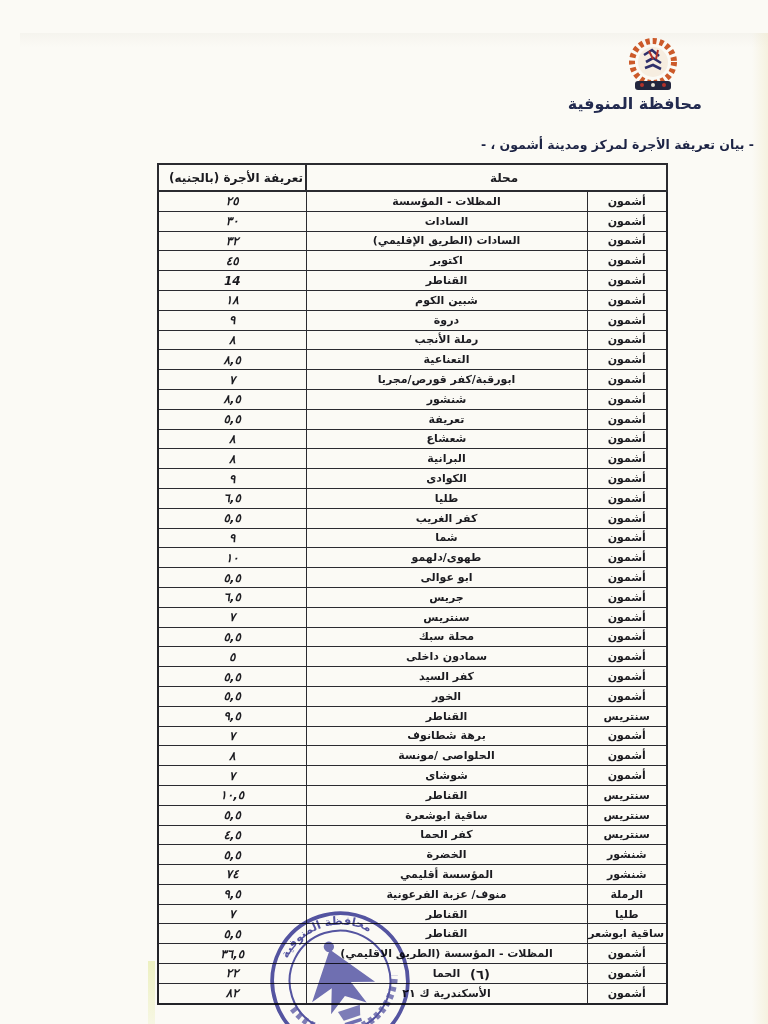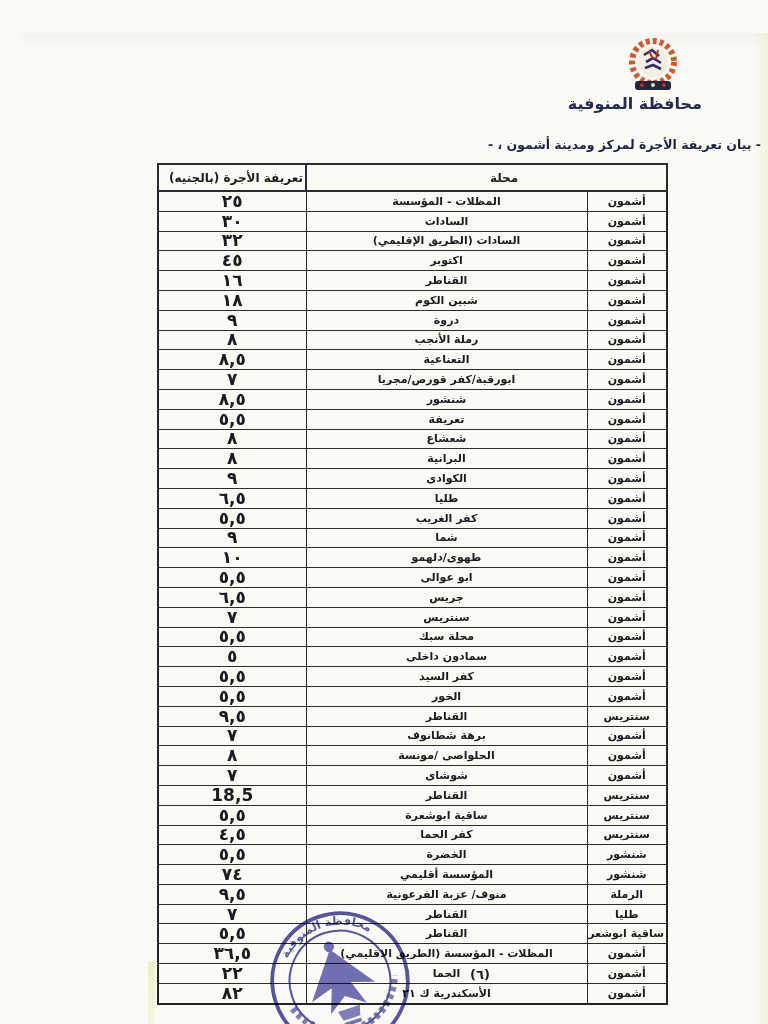--- a/index.html
+++ b/index.html
@@ -17,39 +17,39 @@
     background:linear-gradient(to top,#f1eac4,rgba(241,234,196,0));opacity:.6;}
   .tint-streak{position:absolute;left:128px;top:928px;width:7px;height:96px;
     background:linear-gradient(to bottom,rgba(226,233,150,.55),rgba(226,233,150,0));}
   .tint-top{position:absolute;top:0;left:0;width:100%;height:14px;
     background:linear-gradient(to bottom,#efede6,rgba(239,237,230,0));opacity:.5;}
 
   
   .logo{position:absolute;top:4px;left:598px;width:70px;height:58px;}
   .gov-title{position:absolute;top:61px;right:66px;font-size:16px;font-weight:bold;
     color:#232b50;letter-spacing:.5px;}
-  .subtitle{position:absolute;top:104px;right:7px;font-size:12.5px;font-weight:bold;
+  .subtitle{position:absolute;top:104px;right:14px;font-size:12.5px;font-weight:bold;
     color:#1c2344;}
 
   
   table.fare-table{
     position:absolute;top:130px;left:137px;width:509px;
     border-collapse:collapse;table-layout:fixed;
     direction:rtl;
   }
   .fare-table th,.fare-table td{
     border:1.6px solid #2b2b30;
     font-weight:bold;color:#1b1b20;
     text-align:center;vertical-align:middle;
     padding:0 2px;overflow:hidden;white-space:nowrap;
   }
   .fare-table th{height:25px;font-size:12px;border-width:2.2px;padding-left:37px;}
   .fare-table td{height:18.8px;font-size:11px;line-height:1;}
   .fare-table{border:2.4px solid #232328;}
-  td.fare-cell{font-size:17px;}
+  td.fare-cell{font-size:12px;font-style:italic;}
 
   
   .page-number{position:absolute;top:934px;left:460px;transform:translateX(-50%);
     font-size:13px;font-weight:bold;color:#1b1b20;}
 
   
   .stamp{position:absolute;left:248px;top:876px;width:144px;height:144px;
     transform:rotate(-18deg);mix-blend-mode:multiply;opacity:.88;}
 </style>
 </head>
@@ -105,21 +105,21 @@
       <td class="fare-cell">٣٢</td>
     </tr>
         <tr>
       <td class="origin-cell">أشمون</td>
       <td class="route-cell">اكتوبر</td>
       <td class="fare-cell">٤٥</td>
     </tr>
         <tr>
       <td class="origin-cell">أشمون</td>
       <td class="route-cell">القناطر</td>
-      <td class="fare-cell">١٦</td>
+      <td class="fare-cell">14</td>
     </tr>
         <tr>
       <td class="origin-cell">أشمون</td>
       <td class="route-cell">شبين الكوم</td>
       <td class="fare-cell">١٨</td>
     </tr>
         <tr>
       <td class="origin-cell">أشمون</td>
       <td class="route-cell">دروة</td>
       <td class="fare-cell">٩</td>
@@ -235,21 +235,21 @@
       <td class="fare-cell">٨</td>
     </tr>
         <tr>
       <td class="origin-cell">أشمون</td>
       <td class="route-cell">شوشاى</td>
       <td class="fare-cell">٧</td>
     </tr>
         <tr>
       <td class="origin-cell">سنتريس</td>
       <td class="route-cell">القناطر</td>
-      <td class="fare-cell">18,5</td>
+      <td class="fare-cell">١٠,٥</td>
     </tr>
         <tr>
       <td class="origin-cell">سنتريس</td>
       <td class="route-cell">ساقية ابوشعرة</td>
       <td class="fare-cell">٥,٥</td>
     </tr>
         <tr>
       <td class="origin-cell">سنتريس</td>
       <td class="route-cell">كفر الحما</td>
       <td class="fare-cell">٤,٥</td>

